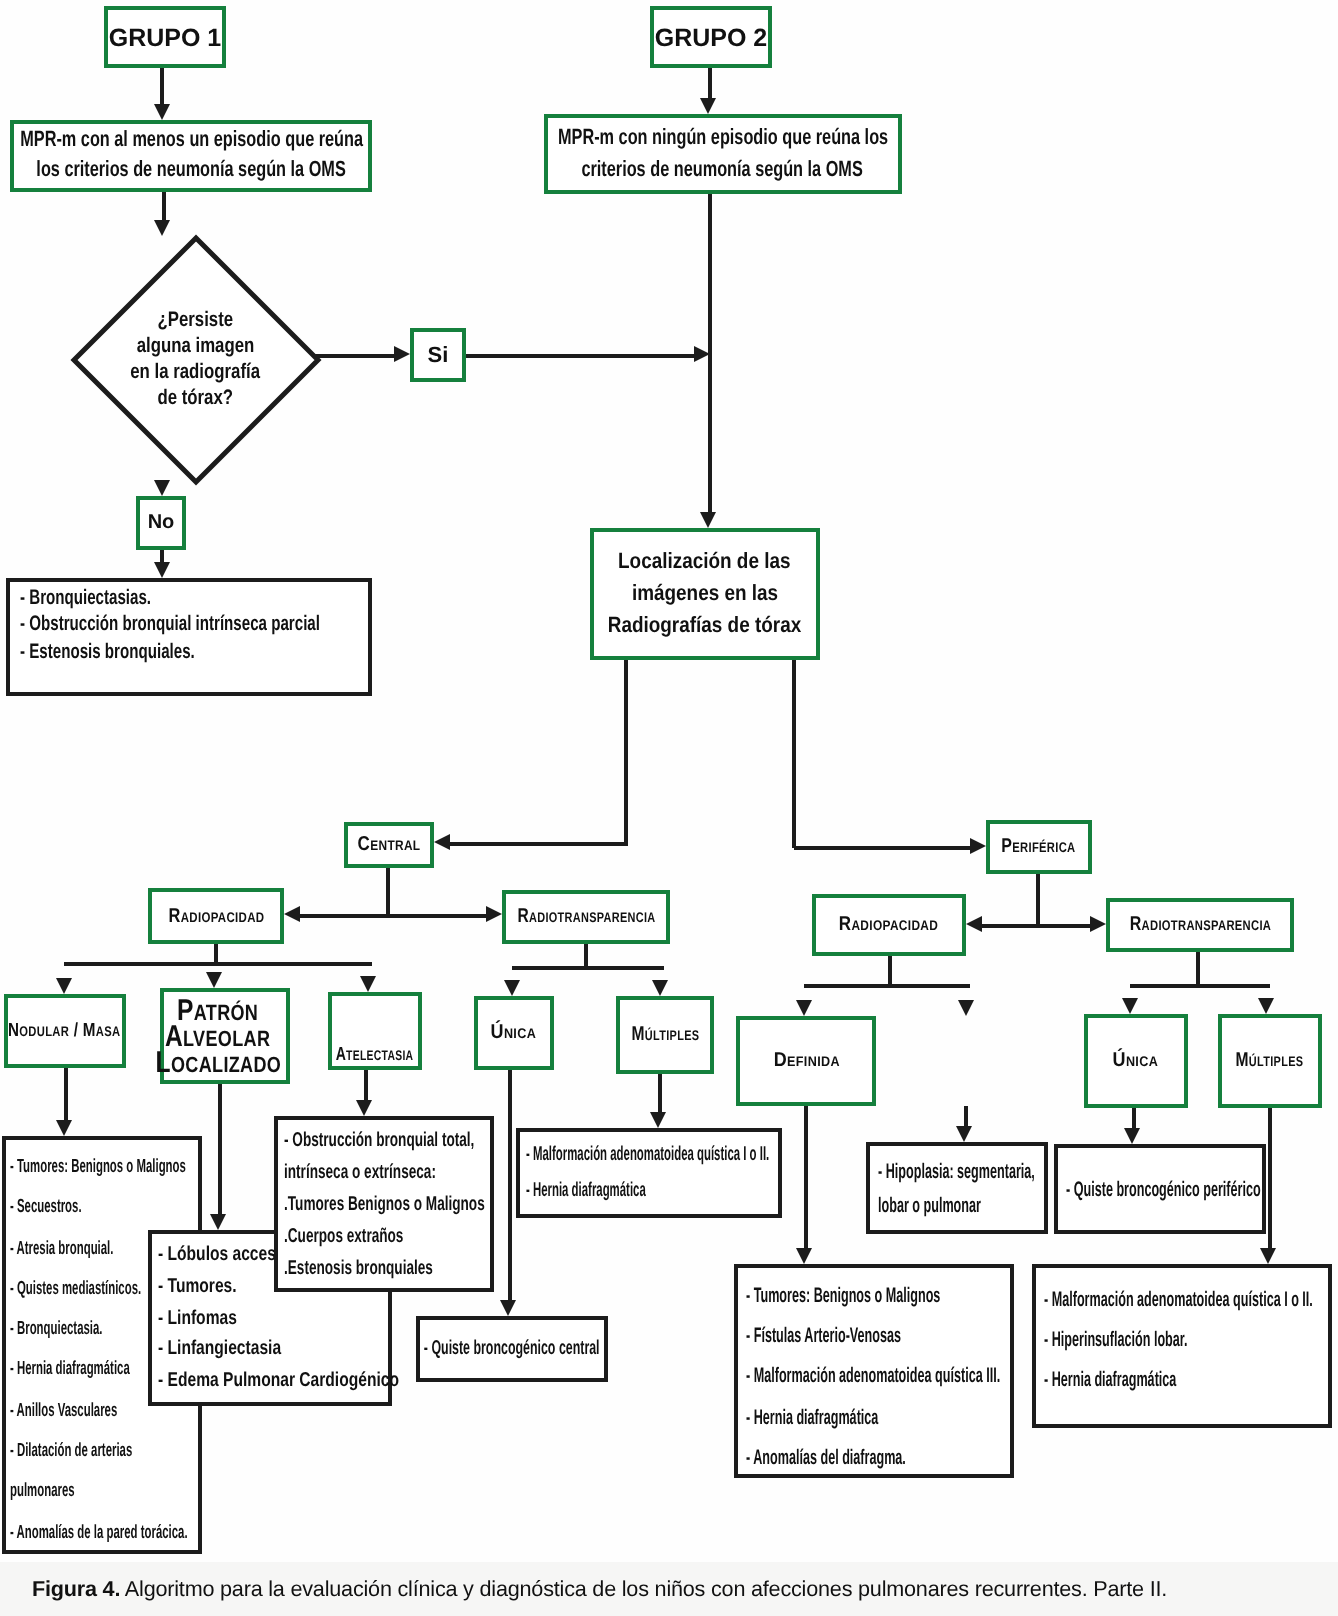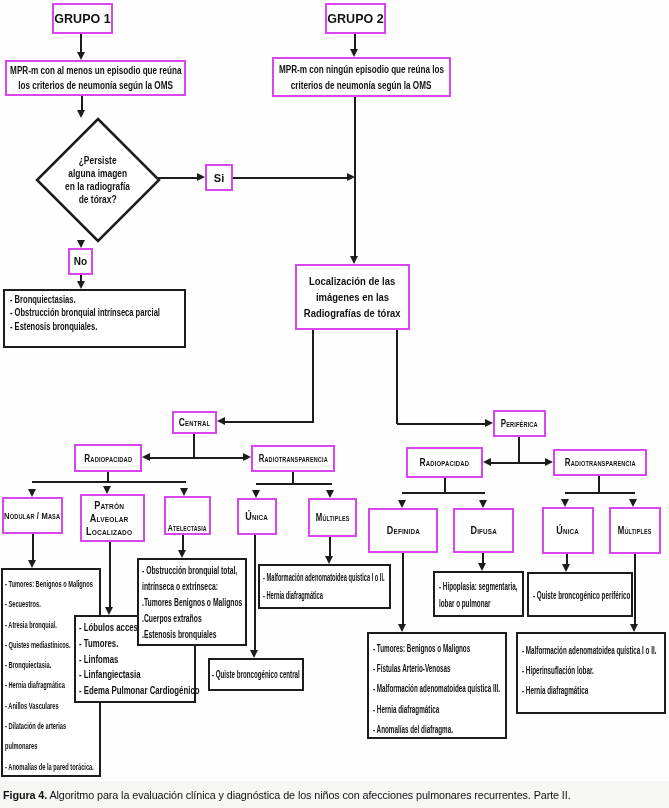--- a/index.html
+++ b/index.html
@@ -1,18 +1,18 @@
 <!DOCTYPE html>
 <html><head>
 <meta charset="utf-8">
 <style>
   html,body{margin:0;padding:0;background:#fdfdfd;}
   #fig{position:relative;width:669px;height:808px;background:#fefefe;overflow:hidden;
        font-family:"Liberation Sans","DejaVu Sans",sans-serif;color:#111;}
-  .box{position:absolute;box-sizing:border-box;border:2px solid #d946ef;background:#fff;
+  .box{position:absolute;box-sizing:border-box;border:2px solid #15803d;background:#fff;
        display:flex;align-items:center;justify-content:center;z-index:2;text-align:center;}
   .list{position:absolute;box-sizing:border-box;border:2px solid #1c1c1c;background:#fff;
        z-index:2;font-weight:700;}
   .li{display:block;}
   .li>span,.cx{display:inline-block;white-space:nowrap;transform:scaleX(var(--sx,1));}
   .li>span{transform-origin:0 50%;}
   .cx{transform-origin:50% 50%;white-space:nowrap;}
   .ctr .li{text-align:center;}
   .ctr .li>span{transform-origin:50% 50%;}
   .caps{font-variant:small-caps;font-weight:700;letter-spacing:.2px;}
@@ -35,21 +35,21 @@
   #b-no{left:68px;top:248px;width:25px;height:27px;font-weight:700;font-size:10px;}
   #b-nolist{left:3px;top:289px;width:183px;height:59px;font-size:10.5px;line-height:13.4px;
             padding:2px 0 0 5px;--sx:.72;}
   #b-loc{left:295px;top:264px;width:115px;height:66px;font-weight:700;font-size:11px;line-height:16px;--sx:.86;
          display:flex;flex-direction:column;align-items:center;justify-content:center;}
   
   #b-central{left:172px;top:411px;width:45px;height:23px;font-size:10px;--sx:.85;}
   #b-radioop-c{left:74px;top:444px;width:68px;height:28px;font-size:10px;--sx:.82;}
   #b-radiot-c{left:251px;top:445px;width:84px;height:27px;font-size:10px;--sx:.78;}
   #b-nodular{left:2px;top:497px;width:61px;height:37px;font-size:9.5px;--sx:.8;}
-  #b-patron{left:80px;top:494px;width:65px;height:48px;font-size:11px;line-height:13px;}
+  #b-patron{left:80px;top:494px;width:65px;height:48px;font-size:15px;line-height:13px;}
   #b-atelect{left:164px;top:496px;width:47px;height:39px;font-size:9.5px;align-items:flex-end;--sx:.74;}
   #b-unica-c{left:237px;top:498px;width:40px;height:37px;font-size:10px;--sx:.9;}
   #b-mult-c{left:308px;top:498px;width:49px;height:39px;font-size:10px;--sx:.78;}
   #b-perif{left:493px;top:410px;width:53px;height:27px;font-size:10px;--sx:.8;}
   #b-radioop-p{left:406px;top:447px;width:77px;height:31px;font-size:10px;--sx:.85;}
   #b-radiot-p{left:553px;top:449px;width:94px;height:27px;font-size:10px;--sx:.8;}
   #b-definida{left:368px;top:508px;width:70px;height:45px;font-size:10px;--sx:.9;}
   #b-difusa{left:453px;top:508px;width:61px;height:45px;font-size:10px;--sx:.9;}
   #b-unica-p{left:542px;top:507px;width:52px;height:47px;font-size:10px;--sx:.9;}
   #b-mult-p{left:609px;top:507px;width:52px;height:47px;font-size:10px;--sx:.78;}
@@ -69,21 +69,21 @@
               padding:4px 0 0 4px;--sx:.6;}
   #l-difusa{left:433px;top:571px;width:91px;height:46px;font-size:10.5px;line-height:17px;
             padding:5px 0 0 4px;--sx:.6;}
   #l-unica-p{left:527px;top:572px;width:106px;height:45px;font-size:10.5px;display:flex;
              align-items:center;--sx:.6;padding-left:4px;}
   #l-mult-p{left:516px;top:632px;width:150px;height:82px;font-size:10.5px;line-height:20px;
             padding:6px 0 0 4px;--sx:.6;}
   
   #cap{position:absolute;left:0;top:781px;width:669px;height:27px;background:#f6f6f5;
        display:flex;align-items:center;}
-  #cap .in{padding-left:3px;font-size:10.8px;letter-spacing:-0.1px;}
+  #cap .in{padding-left:16px;font-size:10.8px;letter-spacing:-0.1px;}
 </style>
 </head>
 <body>
 
 <div id="fig">
 
   <div class="box" id="b-grupo1">
       <span class="cx">GRUPO 1</span>
     </div>
   <div class="box" id="b-grupo2">
@@ -169,23 +169,20 @@
       <span class="cx">Periférica</span>
     </div>
   <div class="box caps" id="b-radioop-p">
       <span class="cx">Radiopacidad</span>
     </div>
   <div class="box caps" id="b-radiot-p">
       <span class="cx">Radiotransparencia</span>
     </div>
   <div class="box caps" id="b-definida">
       <span class="cx">Definida</span>
-    </div>
-  <div class="box caps" id="b-difusa">
-      <span class="cx">Difusa</span>
     </div>
   <div class="box caps" id="b-unica-p">
       <span class="cx">Única</span>
     </div>
   <div class="box caps" id="b-mult-p">
       <span class="cx">Múltiples</span>
     </div>
 
   <div class="list" id="l-nodular">
       <div>

